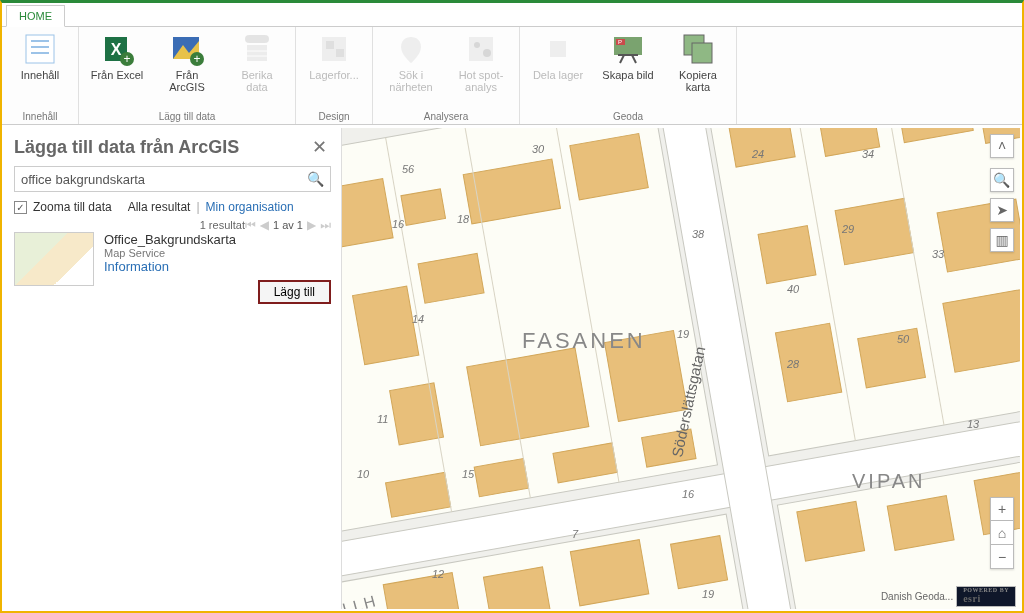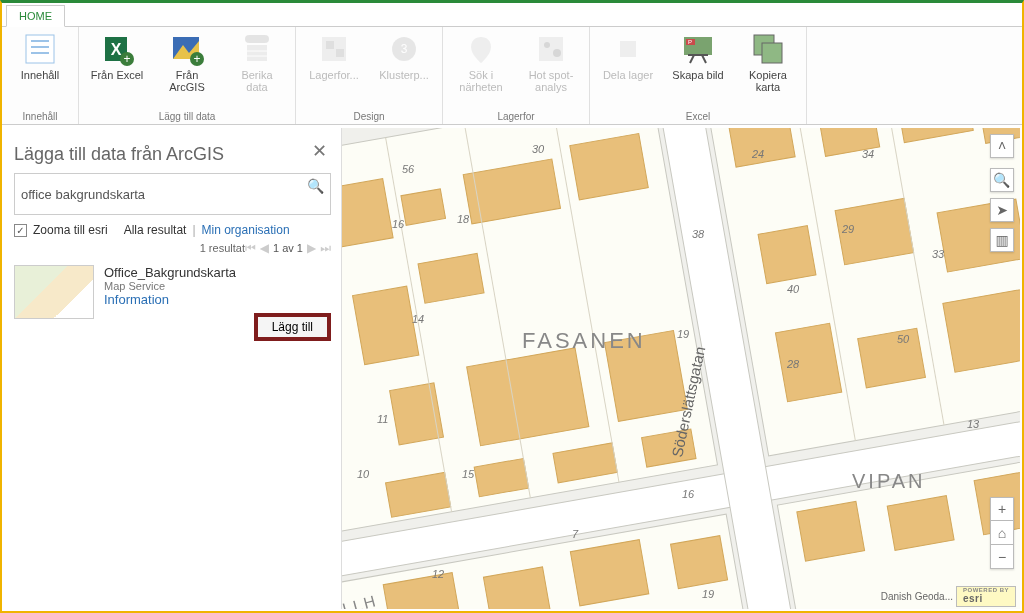--- a/index.html
+++ b/index.html
@@ -15,51 +15,51 @@
   .rbtn { display: flex; flex-direction: column; align-items: center; width: 60px; cursor: pointer; }
   .rbtn .icon { width: 36px; height: 36px; margin-bottom: 2px; display:flex; align-items:center; justify-content:center; }
   .rbtn .lbl { font-size: 11px; text-align: center; line-height: 1.1; color: #444; }
   .rbtn.dim .lbl { color: #bbb; }
   .rbtn.dim .icon svg { opacity: 0.45; }
   
   .main { position: absolute; top: 125px; left: 2px; right: 2px; bottom: 2px; display: flex; }
   
   .panel { width: 338px; background: #fff; border-right: 1px solid #ddd; display: flex; flex-direction: column; padding: 8px 10px; }
   .panel-head { display: flex; align-items: center; justify-content: space-between; }
-  .panel-title { font-size: 18px; color: #666; font-weight: 400; margin-top: 8px; }
+  .panel-title { font-size: 18px; color: #666; font-weight: 700; }
   .close-x { font-size: 18px; color: #777; cursor: pointer; padding: 0 4px; }
   .search-wrap { margin-top: 8px; position: relative; }
-  .search { width: 100%; height: 42px; border: 1px solid #ccc; padding: 1px 28px 0 6px; font-size: 13px; color: #555; }
+  .search { width: 100%; height: 26px; border: 1px solid #ccc; padding: 1px 28px 0 6px; font-size: 13px; color: #555; }
   .search-ic { position: absolute; right: 6px; top: 5px; color: #aaa; font-size: 14px; }
   .filters { display: flex; align-items: center; gap: 6px; margin-top: 8px; font-size: 12px; flex-wrap: wrap; }
   .chk { width: 13px; height: 13px; border: 1px solid #888; display: inline-flex; align-items: center; justify-content: center; font-size: 10px; color: #555; background:#fff;}
   .link { color: #2a6fb5; cursor: pointer; }
   .sep { color: #aaa; }
   .results-bar { display: flex; justify-content: flex-end; align-items: center; margin-top: 4px; font-size: 11px; color: #666; }
   .pager { display: flex; align-items:center; gap:4px; color:#bbb; }
   .pager .cur { color:#555; }
   .pgbtn { cursor: default; color:#ccc; font-size:12px; }
-  .result { display:flex; margin-top:10px; gap:10px; }
+  .result { display:flex; gap:10px; }
   .thumb { width:80px; height:54px; border:1px solid #ccc; background: linear-gradient(135deg,#e8f0d8 0 40%,#f7e9c9 40% 70%,#fff 70%); position:relative; }
   .res-body { flex:1; display:flex; flex-direction:column; }
   .res-title { font-size:13px; color:#333; }
   .res-sub { font-size:11px; color:#777; }
   .res-info { font-size:13px; color:#2a6fb5; cursor:pointer; }
   .res-actions { display:flex; justify-content:flex-end; margin-top:6px; }
-  .addbtn { border:4px solid #7f1d1d; background:#f5f5f5; padding:3px 14px; font-size:12px; cursor:pointer; }
+  .addbtn { border:2px solid #7f1d1d; background:#f5f5f5; padding:3px 14px; font-size:12px; cursor:pointer; }
   
   .map { flex:1; position:relative; overflow:hidden; background:#f0f0ec; }
   .map svg { position:absolute; top:0; left:0; }
   .ctrls-right { position:absolute; right:6px; top:40px; display:flex; flex-direction:column; gap:6px; }
   .ctrl { width:24px; height:24px; border:1px solid #bbb; background:#fff; display:flex; align-items:center; justify-content:center; font-size:14px; color:#666; cursor:pointer; box-shadow:0 1px 2px rgba(0,0,0,0.15); }
   .ctrls-bottom { position:absolute; right:6px; bottom:40px; display:flex; flex-direction:column; }
   .ctrls-bottom .ctrl { border-radius:0; }
   .ctrls-bottom .ctrl + .ctrl { border-top:none; }
   .attrib { position:absolute; right:4px; bottom:2px; display:flex; align-items:center; gap:3px; font-size:10px; color:#666; }
-  .esri { background:#fef9c3; border:1px solid #bbb; padding:2px 6px; font-weight:bold; font-family: Liberation Sans, sans-serif; letter-spacing:0.5px; }
+  .esri { background:#0f172a; border:1px solid #bbb; padding:2px 6px; font-weight:bold; font-family: Liberation Serif, serif; letter-spacing:0.5px; }
   .esri small{font-size:6px; display:block; line-height:0.6; color:#888;}
   .collapse { position:absolute; right:6px; top:6px; }
 </style>
 </head>
 <body>
 
 <div class="tabs">
   <div class="tab">HOME</div>
 </div>
 
@@ -127,29 +127,20 @@
       <div class="rbtn dim">
         <span class="icon">
             <svg width="36" height="36">
               <rect x="6" y="6" width="24" height="24" fill="#ddd"></rect>
               <rect x="10" y="10" width="8" height="8" fill="#bbb"></rect>
               <rect x="20" y="18" width="8" height="8" fill="#bbb"></rect>
             </svg>
           </span>
         <span class="lbl">Lagerfor...</span>
       </div>
-      <div class="rbtn dim">
-        <span class="icon">
-            <svg width="36" height="36">
-              <circle cx="18" cy="18" r="12" fill="#ccc"></circle>
-              <text x="18" y="22" text-anchor="middle" fill="#fff" font-size="12">3</text>
-            </svg>
-          </span>
-        <span class="lbl">Klusterp...</span>
-      </div>
     </div>
     <div class="group-label">Design</div>
   </div>
 
   <div class="group">
     <div class="group-buttons">
       <div class="rbtn dim">
         <span class="icon">
             <svg width="36" height="36">
               <path d="M18 6 C12 6 8 10 8 16 C8 24 18 32 18 32 C18 32 28 24 28 16 C28 10 24 6 18 6 Z" fill="#ddd"></path>
@@ -163,21 +154,21 @@
             <svg width="36" height="36">
               <rect x="6" y="6" width="24" height="24" fill="#ddd"></rect>
               <circle cx="14" cy="14" r="3" fill="#aaa"></circle>
               <circle cx="24" cy="22" r="4" fill="#aaa"></circle>
             </svg>
           </span>
         <span class="lbl" style="white-space:pre-line">Hot spot-
 analys</span>
       </div>
     </div>
-    <div class="group-label">Lagerfor</div>
+    <div class="group-label">Analysera</div>
   </div>
 
   <div class="group">
     <div class="group-buttons">
       <div class="rbtn dim">
         <span class="icon">
             <svg width="36" height="36">
               <path d="M10 10 L26 10 L26 26 L10 26 Z" fill="#ddd"></path>
             </svg>
           </span>
@@ -200,38 +191,38 @@
         <span class="icon">
             <svg width="36" height="36">
               <rect x="4" y="4" width="20" height="20" fill="#8fb884" stroke="#666"></rect>
               <rect x="12" y="12" width="20" height="20" fill="#8fb884" stroke="#666"></rect>
             </svg>
           </span>
         <span class="lbl" style="white-space:pre-line">Kopiera
 karta</span>
       </div>
     </div>
-    <div class="group-label">Excel</div>
+    <div class="group-label">Geoda</div>
   </div>
 </div>
 
 <div class="main">
 
   <div class="panel">
     <div class="panel-head">
       <div class="panel-title">Lägga till data från ArcGIS</div>
       <div class="close-x">✕</div>
     </div>
     <div class="search-wrap">
       <input class="search" value="office bakgrundskarta" style="">
       <span class="search-ic">🔍</span>
     </div>
     <div class="filters">
       <span class="chk">✓</span>
-      <span>Zooma till esri</span>
+      <span>Zooma till data</span>
       <span style="width:4px"></span>
       <span>Alla resultat</span>
       <span class="sep">|</span>
       <span class="link">Min organisation</span>
     </div>
     <div class="results-bar">
       <span>1 resultat</span>
       <span class="pager">
         <span class="pgbtn">⏮</span>
         <span class="pgbtn">◀</span>

